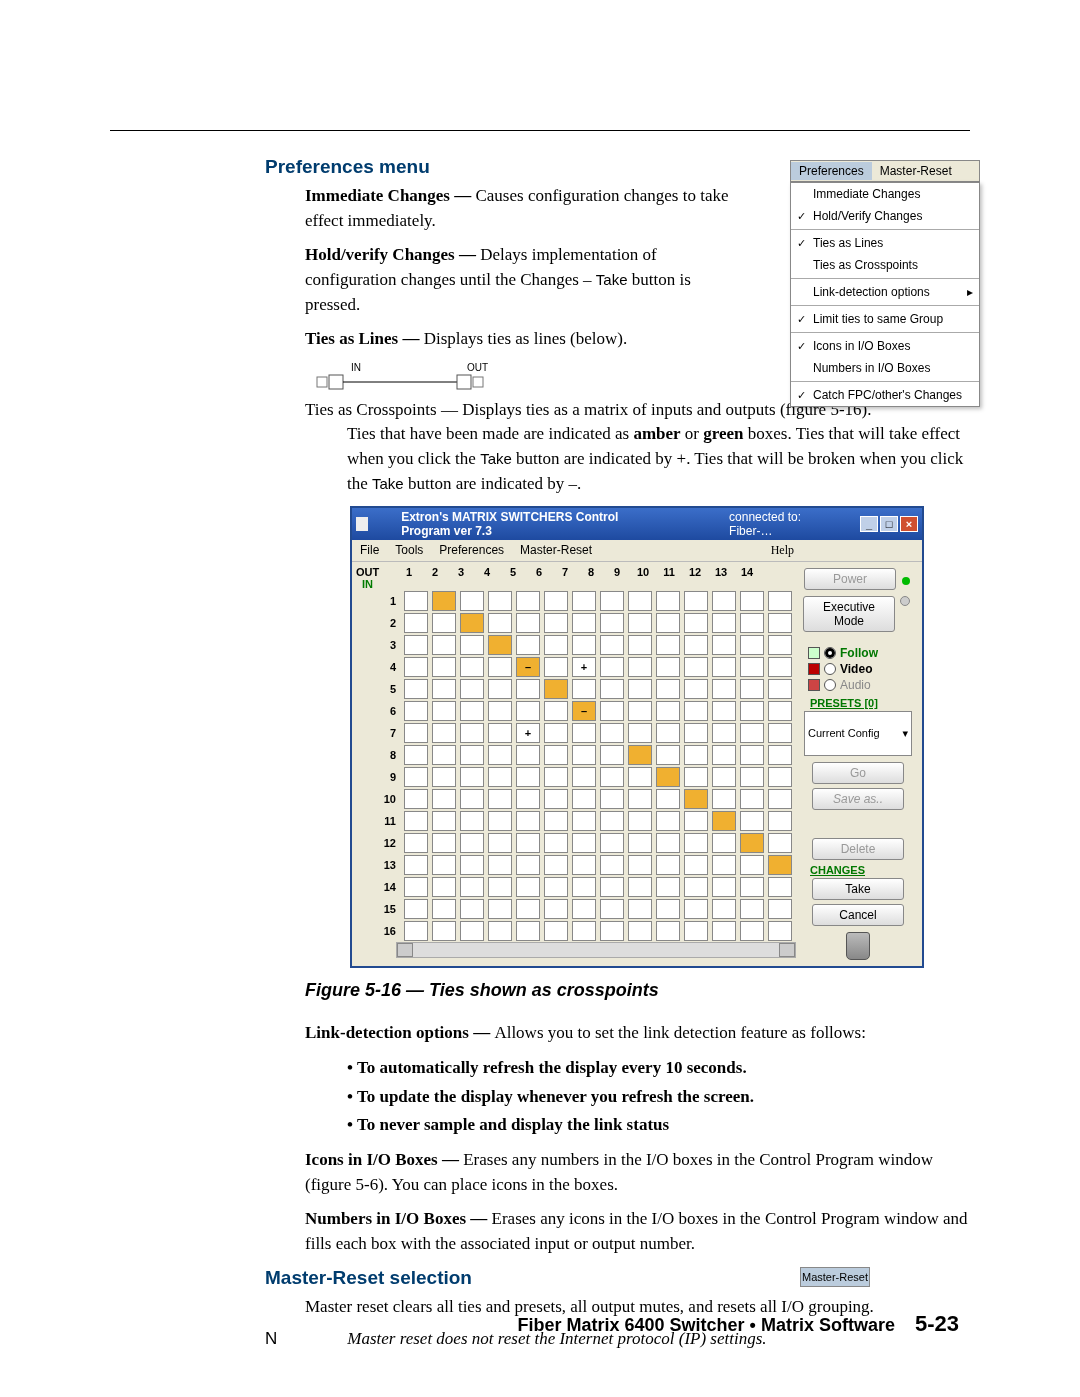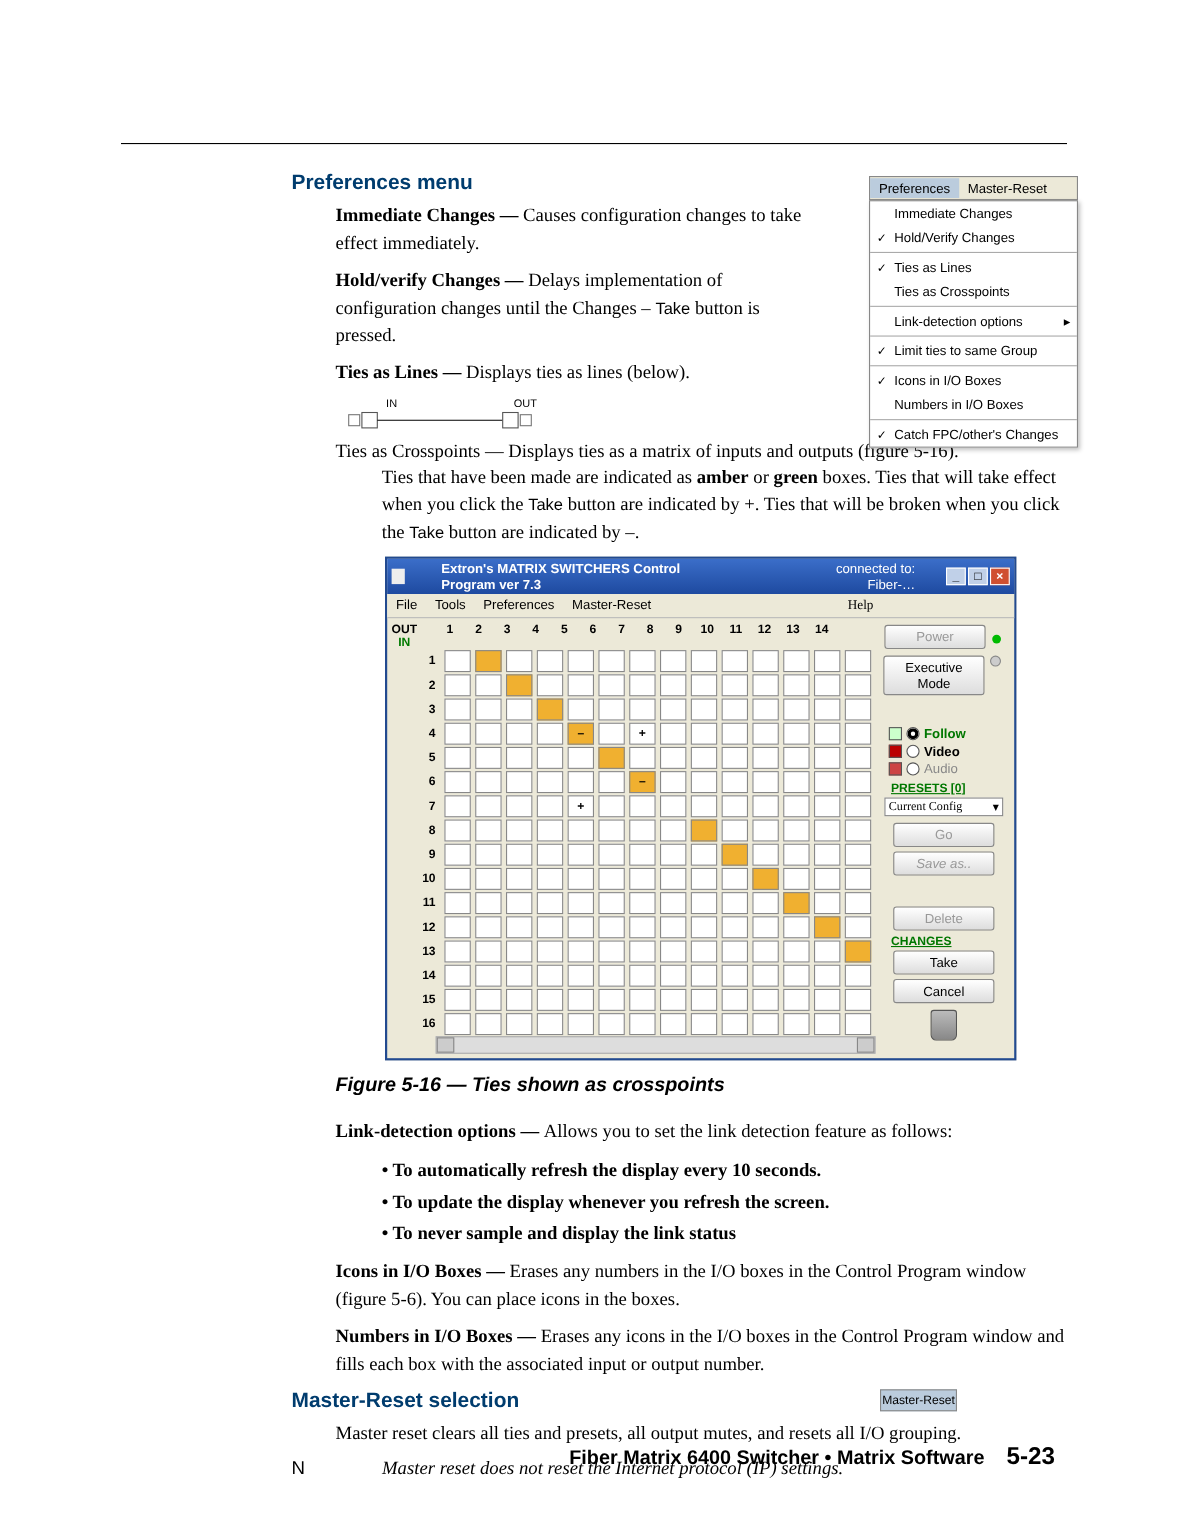--- a/index.html
+++ b/index.html
@@ -51,26 +51,26 @@
 .win .grow{display:flex;align-items:center;height:22px;}
 .win .grow .rlbl{width:40px;text-align:right;padding-right:6px;font-weight:700;}
 .win .cell{width:22px;height:18px;margin:2px;border:1px solid #888;background:#fff;display:flex;align-items:center;justify-content:center;font-size:11px;font-weight:700;}
 .win .cell.am{background:#f0b030;}
 .win .hscroll{height:14px;background:#ddd;border:1px solid #aaa;margin:0 0 0 40px;position:relative;}
 .win .hscroll::before,.win .hscroll::after{content:"";position:absolute;top:0;width:14px;height:12px;background:#ccc;border:1px solid #888;}
 .win .hscroll::before{left:0;} .win .hscroll::after{right:0;}
 .win .side{width:112px;padding:2px 4px 2px 0;}
 .win .btn{display:block;width:90px;margin:0 auto 4px auto;padding:3px 0;text-align:center;background:linear-gradient(#fff,#ddd);border:1px solid #888;border-radius:3px;font-size:12px;}
 .win .btn.dis{color:#999;}
-.win .radio-grp{margin:24px 0 5px 6px;font-size:12px;}
+.win .radio-grp{margin:10px 0 5px 6px;font-size:12px;}
 .win .radio-grp div{display:flex;align-items:center;gap:4px;margin:2px 0;}
 .win .rad{width:10px;height:10px;border:1px solid #555;border-radius:50%;background:#fff;}
 .win .rad.on{box-shadow:inset 0 0 0 3px #000;}
 .win .sq{width:10px;height:10px;border:1px solid #555;}
-.win .sel{width:100px;border:1px solid #888;background:#fff;padding:1px 3px;font-size:11px;margin:2px auto 6px auto;display:flex;justify-content:space-between;font-family:Liberation Serif, serif;}
+.win .sel{width:100px;border:1px solid #888;background:#fff;padding:15px 3px;font-size:11px;margin:2px auto 6px auto;display:flex;justify-content:space-between;}
 .win .sel::after{content:"\25BE";}
 .win .section-lbl{font-weight:700;font-size:11px;text-decoration:underline;margin:4px 0 2px 8px;}
 .win .trash{width:22px;height:26px;margin:6px auto 0 auto;background:linear-gradient(#bbb,#888);border-radius:3px 3px 5px 5px;border:1px solid #555;}
 .win .in-lbl{color:#007a00;font-weight:700;padding-left:40px;}
 .win .out-lbl{width:40px;text-align:left;font-weight:700;}
 .win .led{display:inline-block;width:8px;height:8px;border-radius:50%;vertical-align:middle;margin:0 4px;}
 .win .led.gr{background:#0b0;} .win .led.off{background:#ccc;border:1px solid #888;}
 
 
 .mm{position:absolute;right:100px;width:68px;height:18px;border:1px solid #888;background:#bcd;font-family:Tahoma,Arial,sans-serif;font-size:11px;text-align:center;line-height:18px;}
@@ -149,21 +149,21 @@
    <span class="gui">Take</span><span> button are indicated by +.  Ties that will be broken when you click the </span>
    <span class="gui">Take</span><span> button are indicated by –.</span>
   </span>
  </p>
 </div>
 
 <div class="win">
  <div class="tbar">
   <div class="ticon"></div>
   <span>Extron's MATRIX SWITCHERS Control Program     ver 7.3</span>
-  <span style="font-weight:400;margin-left:30px;text-align:right;">connected to:  Fiber-…</span>
+  <span style="font-weight:400;margin-left:30px;">connected to:  Fiber-…</span>
   <div class="tright">
    <div class="wb">_</div>
    <div class="wb">□</div>
    <div class="wb cl">×</div>
   </div>
  </div>
  <div class="mbar">
   <span>File</span>
   <span>Tools</span>
   <span>Preferences</span>

